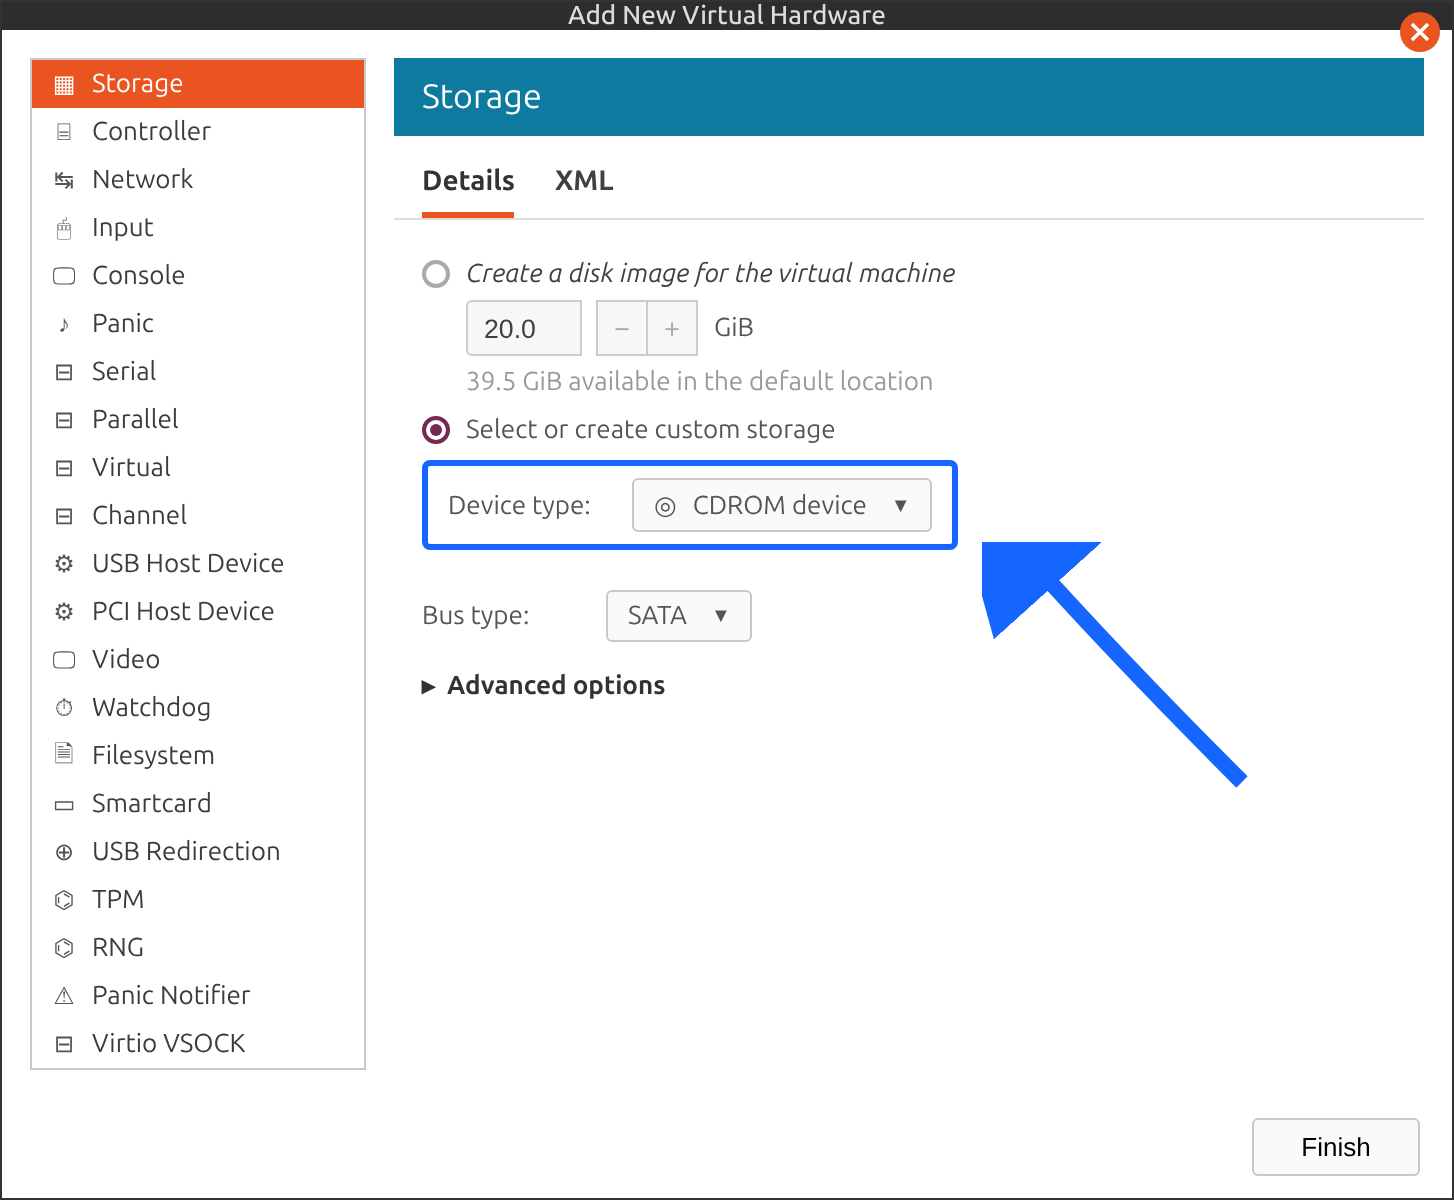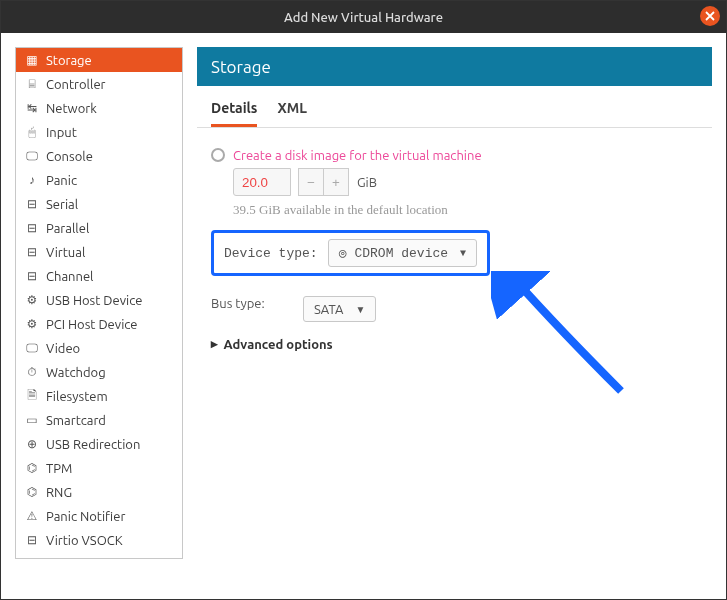--- a/index.html
+++ b/index.html
@@ -13,34 +13,34 @@
   .sidebar-item.selected { background: #e95420; color: #fff; }
   .sidebar-item .icon { width: 16px; height: 16px; display: flex; align-items: center; justify-content: center; font-size: 12px; color: #555; flex-shrink: 0; }
   .sidebar-item.selected .icon { color: #fff; }
   .main { flex: 1; display: flex; flex-direction: column; }
   .main-header { background: #0f7aa0; color: #fff; padding: 10px 14px; font-size: 17px; }
   .tabs { display: flex; gap: 20px; padding: 14px 14px 0; border-bottom: 1px solid #ddd; }
   .tab { padding-bottom: 8px; color: #404040; font-weight: 600; font-size: 14px; cursor: pointer; }
   .tab.active { color: #333; border-bottom: 3px solid #e95420; }
   .content { padding: 14px; font-size: 13px; color: #555; }
   .radio-row { display: flex; align-items: center; gap: 8px; margin: 6px 0; }
-  .radio-row.disabled { color: #ec4899; }
+  .radio-row.disabled { color: #404040; font-style: italic; }
   .radio { width: 14px; height: 14px; border-radius: 50%; border: 2px solid #aaa; display: inline-block; position: relative; }
   .radio.selected { border-color: #772953; }
   .radio.selected::after { content: ''; position: absolute; width: 6px; height: 6px; background: #772953; border-radius: 50%; top: 2px; left: 2px; }
   .size-row { display: flex; align-items: center; gap: 8px; margin: 6px 0 6px 22px; }
-  .size-input { width: 58px; height: 28px; border: 1px solid #ccc; background: #f7f7f7; color: #ef4444; padding: 0 8px; border-radius: 3px 0 0 3px; }
+  .size-input { width: 58px; height: 28px; border: 1px solid #ccc; background: #f7f7f7; color: #404040; padding: 0 8px; border-radius: 3px 0 0 3px; }
   .stepper { display: flex; }
   .stepper button { width: 26px; height: 28px; border: 1px solid #ccc; background: #f7f7f7; color: #aaa; margin-left: -1px; cursor: pointer; }
-  .hint { margin: 4px 0 10px 22px; color: #999; font-family: Liberation Serif, serif; }
+  .hint { margin: 4px 0 10px 22px; color: #999; }
   .manage-row { display: flex; gap: 6px; margin: 6px 0 16px 0; align-items: center; }
   .btn { background: #fafafa; border: 1px solid #c8c8c8; padding: 6px 12px; border-radius: 3px; cursor: pointer; font-size: 13px; }
   .path-input { flex: 1; border: 1px solid #c8c8c8; border-radius: 3px; padding: 6px 8px; background: #fff; font-size: 13px; }
-  .highlight-box { border: 3px solid #1565ff; border-radius: 4px; padding: 6px 10px; display: inline-flex; align-items: center; gap: 10px; margin: 2px 0 12px 0; font-family: Liberation Mono, monospace; }
-  .field-row { display: flex; gap: 10px; margin: 8px 0; }
+  .highlight-box { border: 3px solid #1565ff; border-radius: 4px; padding: 6px 10px; display: inline-flex; align-items: center; gap: 10px; margin: 2px 0 12px 0; }
+  .field-row { display: flex; align-items: center; gap: 10px; margin: 8px 0; }
   .field-label { min-width: 82px; }
   .select { display: inline-flex; align-items: center; gap: 8px; border: 1px solid #c8c8c8; border-radius: 3px; padding: 5px 10px; background: #fafafa; cursor: pointer; }
   .select .chev { font-size: 10px; color: #555; margin-left: 4px; }
   .adv { display: flex; align-items: center; gap: 6px; font-weight: 700; margin-top: 14px; cursor: pointer; color: #333; }
   .footer { display: flex; justify-content: flex-end; gap: 10px; padding: 10px 16px 16px; }
   .footer .btn { min-width: 84px; }
   .arrow { position: absolute; pointer-events: none; }
 </style>
 </head>
 <body>
@@ -156,20 +156,24 @@
         <div class="size-row">
           <input class="size-input" disabled="" value="20.0" style="">
           <div class="stepper">
             <button>−</button>
             <button>+</button>
           </div>
           <span>GiB</span>
         </div>
         <div class="hint">39.5 GiB available in the default location</div>
 
+        <div class="radio-row">
+          <span class="radio selected"></span>
+          <span>Select or create custom storage</span>
+        </div>
 
         <div class="highlight-box">
           <span class="field-label">Device type:</span>
           <div class="select">
             <span>◎</span>
             <span>CDROM device</span>
             <span class="chev">▼</span>
           </div>
         </div>
 
@@ -183,20 +187,21 @@
 
         <div class="adv">
           <span>▸</span>
           <span>Advanced options</span>
         </div>
       </div>
     </div>
   </div>
 
   <div class="footer">
+    <button class="btn">Finish</button>
   </div>
 
   <svg class="arrow" style="left:490px; top:270px;" width="150" height="140">
     <defs>
         <marker id="ah" markerWidth="10" markerHeight="10" refX="2" refY="5" orient="auto">
           <path d="M0,0 L10,5 L0,10 Z" fill="#1565ff"></path>
         </marker>
       </defs>
     <path d="M 130 120 Q 70 60 25 10" stroke="#1565ff" stroke-width="8" fill="none" marker-end="url(#ah)"></path>
   </svg>

